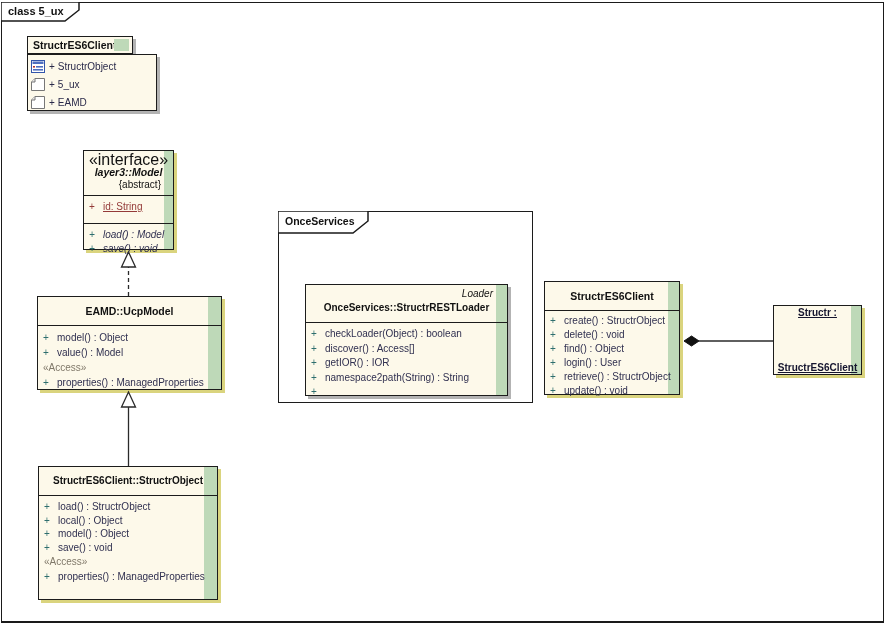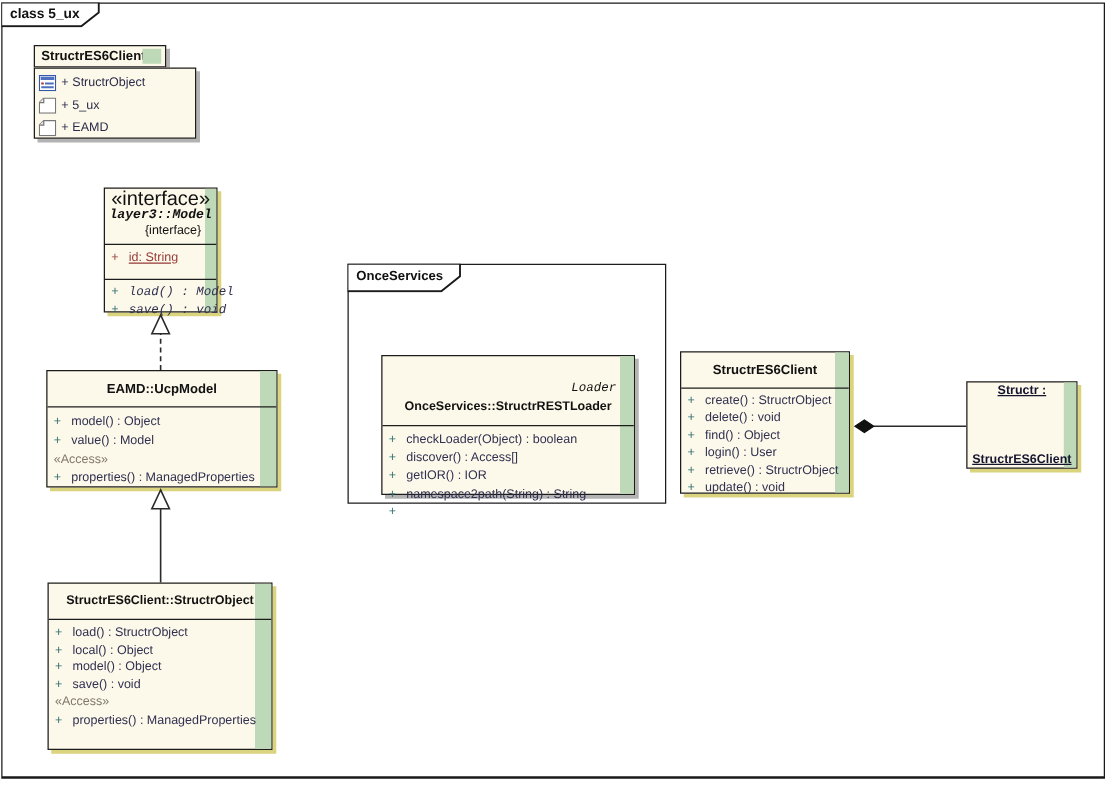--- a/index.html
+++ b/index.html
@@ -17,21 +17,21 @@
         box-shadow:3px 3px 0 0 #DAD47E;}
   .gray-shadow{box-shadow:3px 3px 0 0 #B3B3B3;}
   .strip{position:absolute;right:0;top:0;bottom:0;width:11px;background:#BED9B8;}
   .strip.w13{width:13px;} .strip.w9{width:9px;}
   .inner{position:relative;z-index:1;}
   .sep{border-top:1px solid #1c1c1c;}
   .hdr{font-weight:bold;font-size:10.5px;text-align:center;}
   .feat{display:flex;font-size:10px;line-height:14px;height:14px;white-space:nowrap;color:#303050;}
   .feat .vis{flex:0 0 14px;padding-left:5px;color:#2E6E6E;}
   .stereo{font-size:10px;color:#80796A;padding-left:5px;white-space:nowrap;}
-  .ital{font-style:italic;font-family:Liberation Mono, monospace;}
+  .ital{font-style:italic;}
   .maroon{color:#943A38;}
   .maroon .vis{color:#943A38;}
   .undl{text-decoration:underline;}
 
   
   .pkg-tab{position:absolute;left:27px;top:36px;width:106px;height:18px;background:#FDF9EA;
            border:1.5px solid #1c1c1c;box-sizing:border-box;box-shadow:3px 3px 0 0 #B3B3B3;}
   .pkg-tab .pkg-name{position:absolute;left:5px;top:2px;font-size:10.5px;font-weight:bold;white-space:nowrap;}
   .pkg-tab .tab-chip{position:absolute;right:3px;top:2px;width:15px;height:12px;background:#BED9B8;}
   .pkg-body{position:absolute;left:27px;top:54px;width:130px;height:57px;background:#FDF9EA;
@@ -93,21 +93,21 @@
       <span class="vis">+</span>
       <span>EAMD</span>
     </div>
   </div>
 
   <div class="ebox" style="left:83px;top:150px;width:91px;height:100px;">
     <span class="strip w9"></span>
     <div class="inner" style="height:41px;padding-top:3px;">
       <div style="font-size:16px;text-align:center;line-height:12px;">«interface»</div>
       <div class="hdr ital" style="line-height:13px;">layer3::Model</div>
-      <div style="font-size:10px;text-align:right;padding-right:12px;line-height:12px;">{interface}</div>
+      <div style="font-size:10px;text-align:right;padding-right:12px;line-height:12px;">{abstract}</div>
     </div>
     <div class="inner sep" style="height:23px;padding-top:4px;">
       <div class="feat maroon">
         <span class="vis">+</span>
         <span class="undl">id: String</span>
       </div>
     </div>
     <div class="inner sep" style="padding-top:4px;">
       <div class="feat ital">
         <span class="vis">+</span>
@@ -171,21 +171,21 @@
   <div class="oframe"></div>
   <div class="oframe-label">
     <svg class="shape-svg" width="92" height="23">
       <polygon points="0,0 90,0 90,10 75,22 0,22" fill="#ffffff" stroke="#1a1a1a" stroke-width="1.5"></polygon>
     </svg>
     <span class="lbl-text">OnceServices</span>
   </div>
 
   <div class="ebox gray-shadow" style="left:305px;top:284px;width:203px;height:112px;">
     <span class="strip"></span>
-    <div class="inner" style="height:35px;padding-top:20px;">
+    <div class="inner" style="height:35px;padding-top:2px;">
       <div class="ital" style="font-size:10px;text-align:right;padding-right:14px;line-height:13px;">Loader</div>
       <div class="hdr" style="line-height:15px;font-size:10px;">OnceServices::StructrRESTLoader</div>
     </div>
     <div class="inner sep" style="padding-top:4px;">
       <div class="feat" style="line-height:14.5px;height:14.5px;">
         <span class="vis">+</span>
         <span>checkLoader(Object) : boolean</span>
       </div>
       <div class="feat" style="line-height:14.5px;height:14.5px;">
         <span class="vis">+</span>

